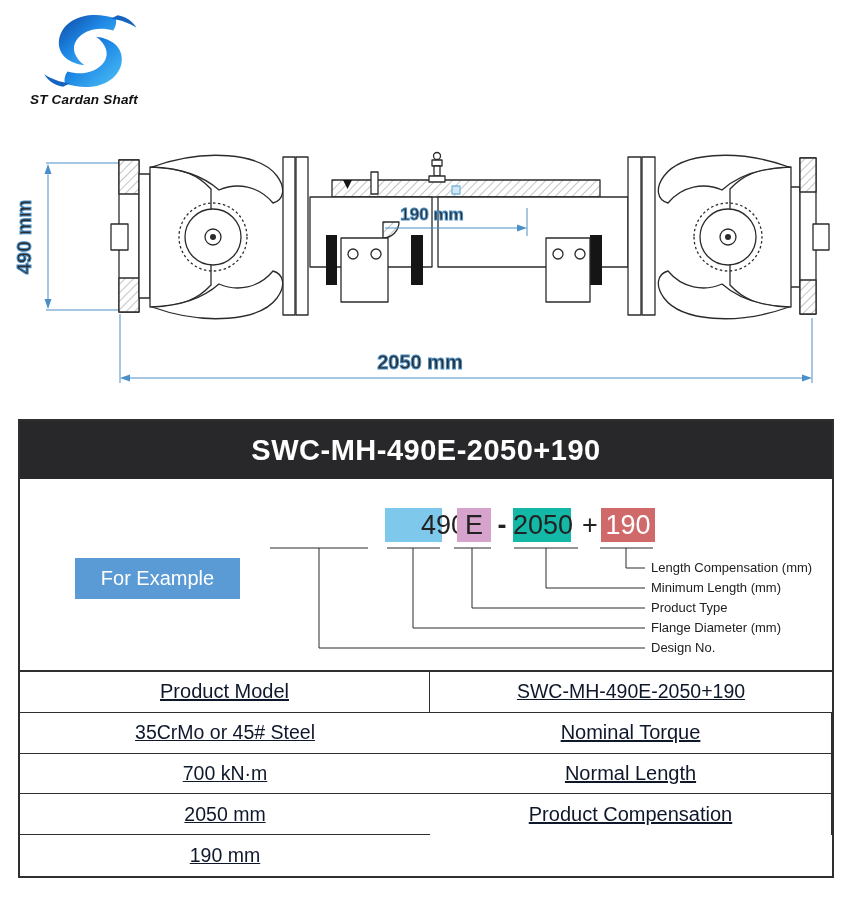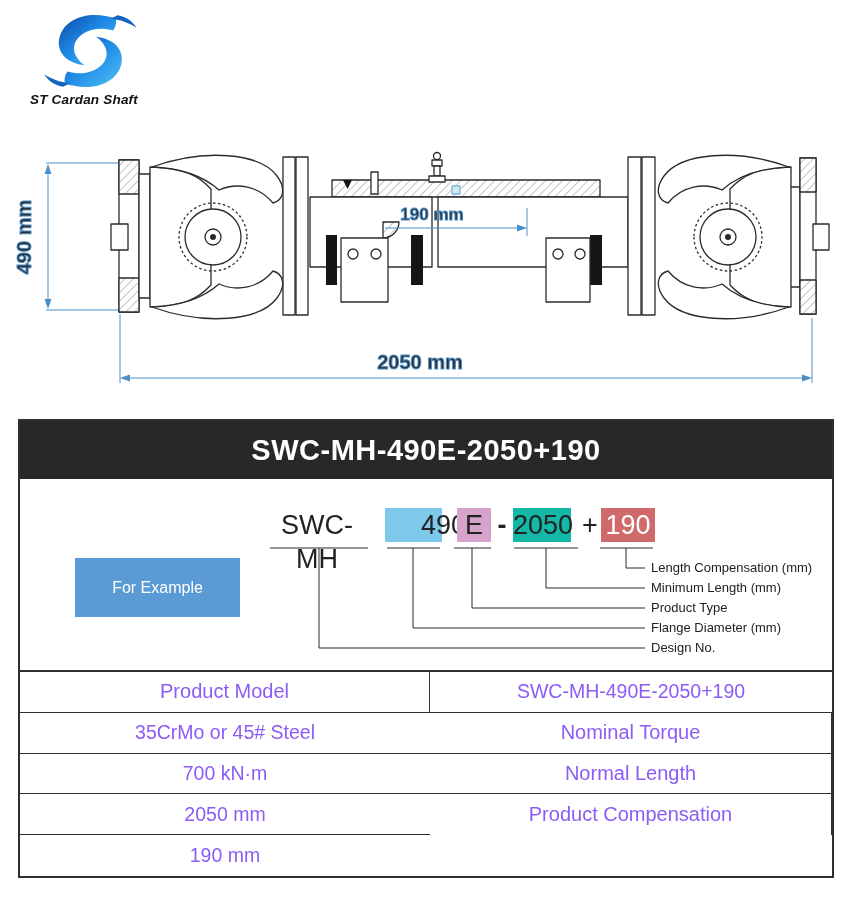--- a/index.html
+++ b/index.html
@@ -18,42 +18,42 @@
   .dim-text { font:bold 20px "Liberation Sans", sans-serif; fill:#2d2d2d; }
   .dim-text-sm { font:bold 17px "Liberation Sans", sans-serif; fill:#2d2d2d; }
 
   
   .spec-card { position:absolute; left:18px; top:419px; width:816px; height:459px;
                border:2px solid #2f2f2f; background:#fff; }
   .spec-header { position:absolute; left:0; top:0; right:0; height:58px; background:#28282a;
                  color:#fff; display:flex; align-items:center; justify-content:center;
                  font-size:29px; font-weight:bold; letter-spacing:0.5px; }
 
-  .example-btn { position:absolute; left:55px; top:137px; width:165px; height:59px;
-                 background:#5b9bd5; color:#fff; font-size:16px;
+  .example-btn { position:absolute; left:55px; top:137px; width:165px; height:41px;
+                 background:#5b9bd5; color:#fff; font-size:20px;
                  display:flex; align-items:center; justify-content:center; cursor:pointer; }
 
   .token { position:absolute; top:87px; height:34px; line-height:34px; text-align:center;
            font-size:27px; color:#222; }
   .tok-prefix { left:246px; width:102px; }
   .tok-490 { left:365px; width:57px; background:#7ec8ec;padding-left:36px; }
   .tok-e { left:437px; width:34px; background:#d5a3cb; }
   .tok-dash { left:471px; width:22px; font-weight:bold; }
   .tok-2050 { left:493px; width:58px; background:#14b8a6; }
   .tok-plus { left:559px; width:22px; }
   .tok-190 { left:581px; width:54px; background:#d06a6a; color:#ffffff; }
 
   .callouts { position:absolute; left:0; top:0; width:816px; height:459px; pointer-events:none; }
   .ann-label { font:13px "Liberation Sans", sans-serif; fill:#222; }
 
   .spec-table { position:absolute; left:0; top:249px; width:812px; height:206px;
                 display:grid; grid-template-columns:410px 1fr;
                 grid-auto-rows:1fr; border-top:2px solid #2f2f2f; }
   .cell { display:flex; align-items:center; justify-content:center;
-          border-bottom:1.5px solid #2f2f2f; font-size:20px; color:#8b5cf6; }
+          border-bottom:1.5px solid #2f2f2f; font-size:20px; color:#0f172a;text-decoration:underline; }
   .cell.val { font-size:19.5px; }
   .cell.lab { border-right:1.5px solid #2f2f2f; }
 </style>
 </head>
 <body>
 
 <div class="page">
 
   <div class="logo">
     <svg width="118" height="86" viewBox="0 0 130 96">
@@ -200,21 +200,20 @@
         <path d="M393,127 V207 H625"></path>
         <path d="M299,127 V227 H625"></path>
       </g>
       <text class="ann-label" x="631" y="151">Length Compensation (mm)</text>
       <text class="ann-label" x="631" y="171">Minimum Length (mm)</text>
       <text class="ann-label" x="631" y="191">Product Type</text>
       <text class="ann-label" x="631" y="211">Flange Diameter (mm)</text>
       <text class="ann-label" x="631" y="231">Design No.</text>
     </svg>
 
-    <div class="token tok-prefix">SWC-MH</div>
     <div class="token tok-490">490</div>
     <div class="token tok-e">E</div>
     <div class="token tok-dash">-</div>
     <div class="token tok-2050">2050</div>
     <div class="token tok-plus">+</div>
     <div class="token tok-190">190</div>
 
     <div class="example-btn">For Example</div>
 
     <div class="spec-table">

